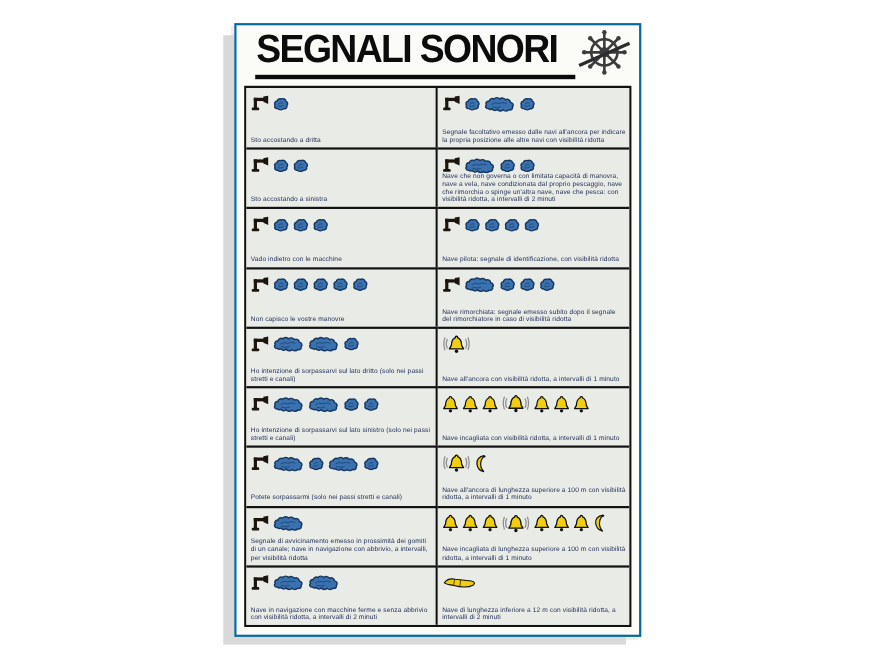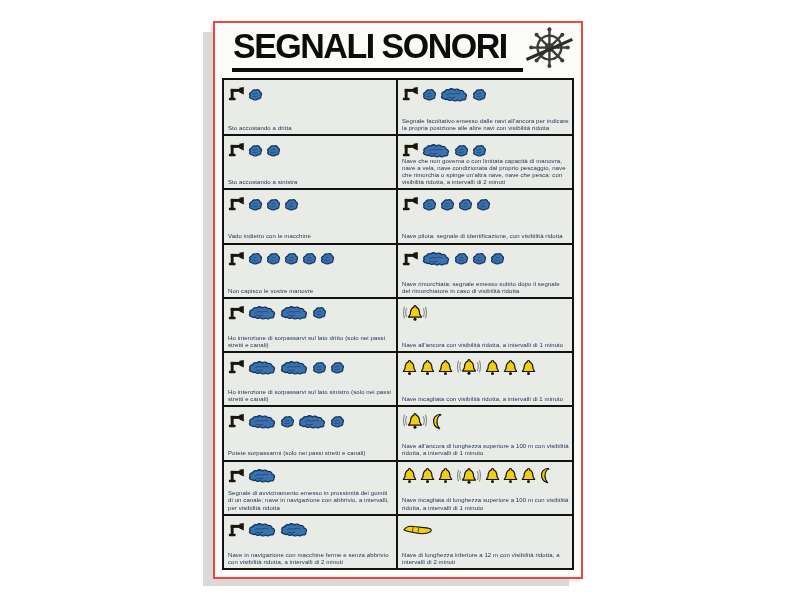--- a/index.html
+++ b/index.html
@@ -4,21 +4,21 @@
 <style>
   html,body{margin:0;padding:0;}
   body{
     width:800px;height:600px;position:relative;overflow:hidden;
     background:#ffffff;
     font-family:"Liberation Sans",sans-serif;
   }
   .poster{
     position:absolute;left:213px;top:21px;width:370px;height:558px;
     background:#fbfbf7;
-    border:2px solid #ef4444;
+    border:2px solid #0369a1;
     box-sizing:border-box;
     box-shadow:-12px 9px 0 -2px #d9d9d9, -3px 3px 0 0 #eeeeee;
   }
   .header{position:relative;height:56px;}
   .title{
     position:absolute;left:18px;top:2px;
     font-size:34px;font-weight:bold;letter-spacing:-1.5px;color:#0c0c0c;
     transform:scaleY(1.05);transform-origin:left top;white-space:nowrap;
   }
   .title-rule{position:absolute;left:17px;top:45px;width:291px;height:4px;background:#0c0c0c;}

